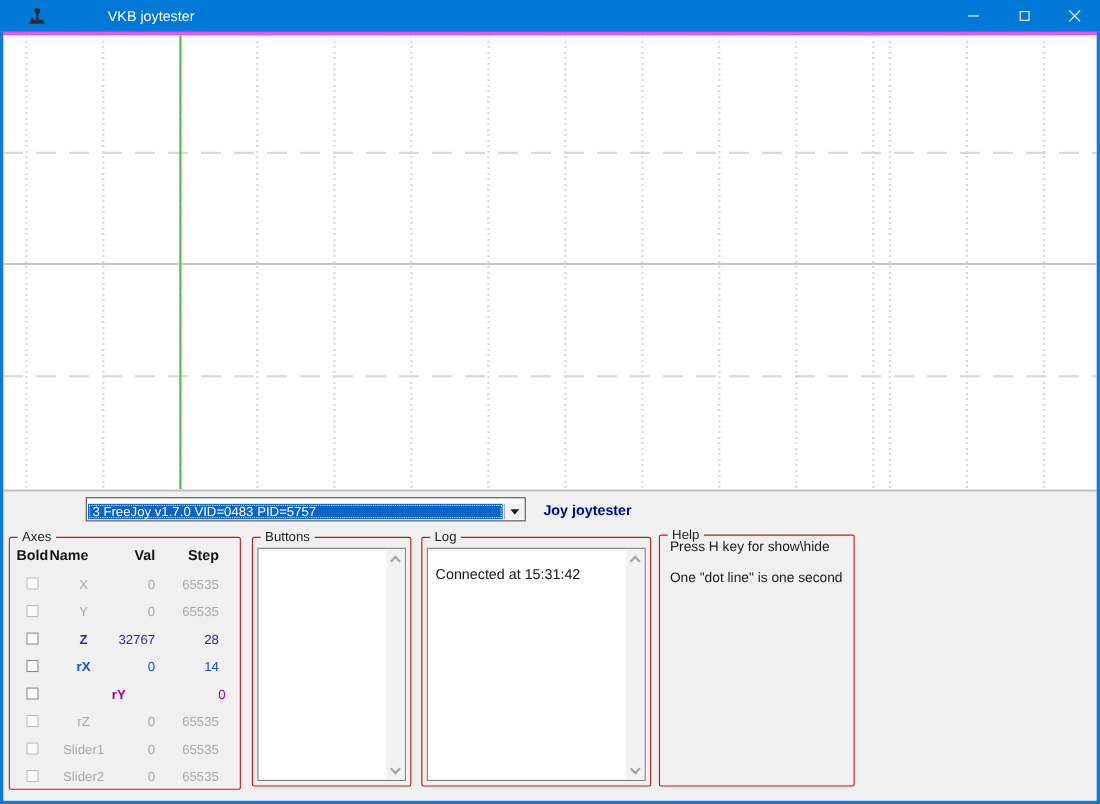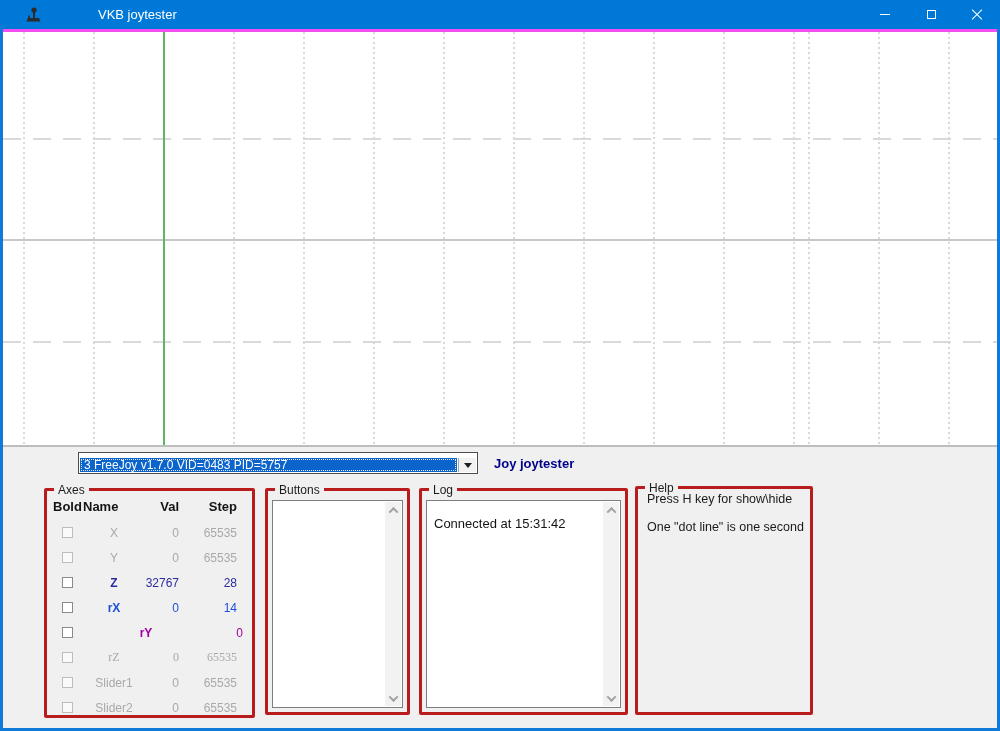--- a/index.html
+++ b/index.html
@@ -33,21 +33,21 @@
 
   
   .combo { position: absolute; left: 78px; top: 5px; width: 400px; height: 22px; background: #ffffff; border: 1px solid #4d4d4d; display: flex; cursor: default; align-items: flex-end; }
   .combo-sel { flex: 1; margin: 1px 0 1px 1px; display: flex; align-items: center; padding-left: 4px; font-size: 12px; outline: 1px dotted #e8e8e8; outline-offset: -2px; white-space: nowrap; overflow: hidden; }
   .combo-arrow-btn { width: 18px; margin: 1px; background: #f1f1f1; border-left: 1px solid #a6a6a6; display: flex; align-items: center; justify-content: center; }
   .tri-down { width: 0; height: 0; border: 4px solid transparent; border-top: 5px solid #1f1f1f; margin-top: 5px; }
 
   .status { position: absolute; left: 494px; top: 9px; font-size: 13px; font-weight: bold; }
 
   
-  .groupbox { position: absolute; border: 3px solid #b91c1c; border-radius: 2px; margin-left: 36px; }
+  .groupbox { position: absolute; border: 1px solid #b91c1c; border-radius: 2px; }
   .gb-label { position: absolute; top: -8px; left: 7px; background: #f0f0f0; padding: 0 4px; font-size: 12px; line-height: 15px; color: #1c1c1c; }
   #gb-axes   { left: 8px;   top: 41px; width: 211px; height: 230px; }
   #gb-buttons{ left: 229px; top: 41px; width: 145px; height: 227px; }
   #gb-log    { left: 383px; top: 41px; width: 209px; height: 227px; }
   #gb-help   { left: 599px; top: 39px; width: 178px; height: 229px; }
   #gb-links  { left: 767px; top: 39px; width: 208px; height: 229px; }
 
   
   .axes-header { position: absolute; left: 6px; top: 8px; width: 192px; display: grid; grid-template-columns: 30px 62px 34px 58px; font-size: 13px; font-weight: bold; color: #141414; }
   .axes-header .h-val, .axes-header .h-step { text-align: right; }
@@ -177,21 +177,21 @@
           <span class="a-name">rX</span>
           <span class="a-val">0</span>
           <span class="a-step">14</span>
         </div>
         <div class="axes-row enabled" style="color: rgb(160, 0, 160); gap: 32px;">
           <span class="cb"></span>
           <span class="a-name">rY</span>
           <span class="a-val">0</span>
           <span class="a-step">14</span>
         </div>
-        <div class="axes-row disabled" style="color: rgb(169, 169, 169); font-family: Liberation Serif, serif;">
+        <div class="axes-row disabled" style="color: rgb(169, 169, 169);">
           <span class="cb"></span>
           <span class="a-name">rZ</span>
           <span class="a-val">0</span>
           <span class="a-step">65535</span>
         </div>
         <div class="axes-row disabled" style="color: rgb(169, 169, 169);">
           <span class="cb"></span>
           <span class="a-name">Slider1</span>
           <span class="a-val">0</span>
           <span class="a-step">65535</span>

